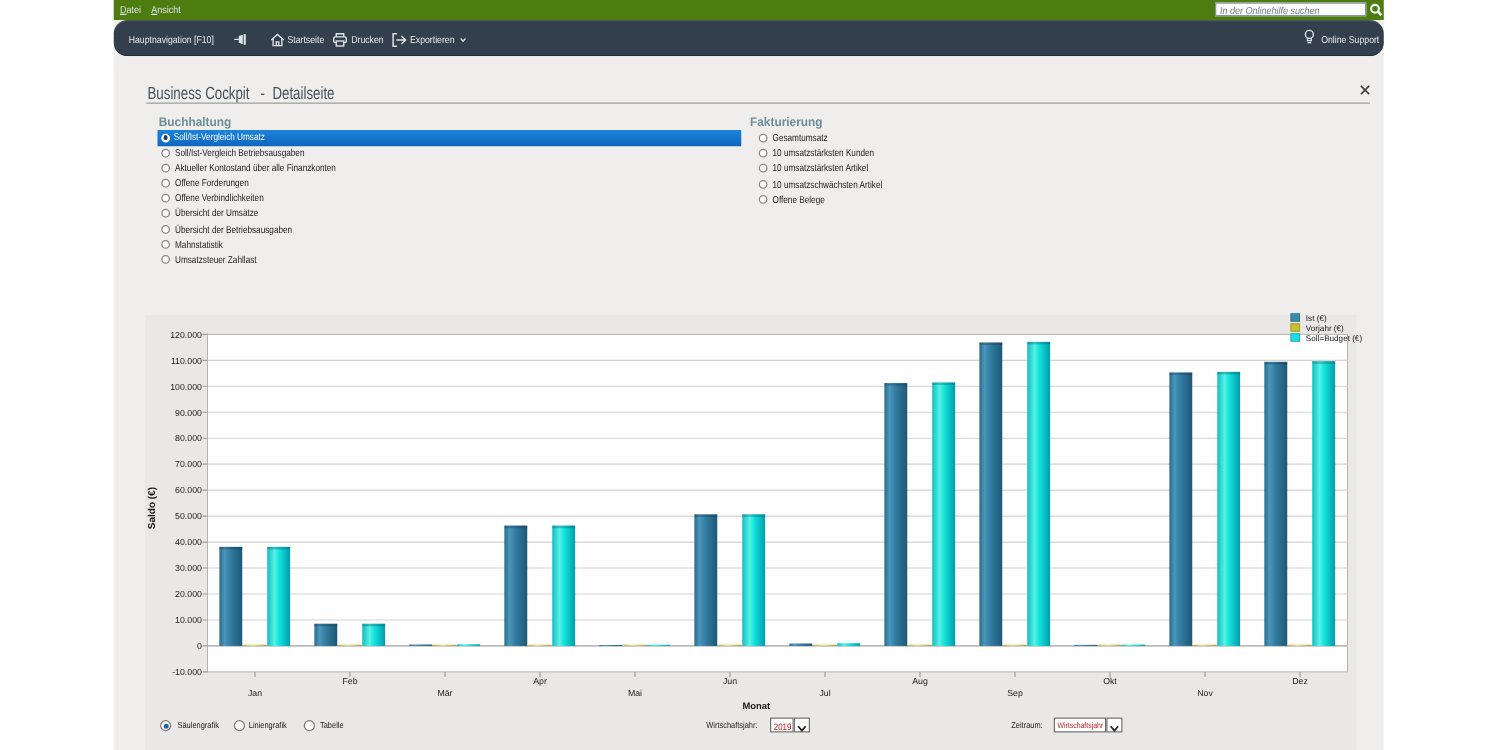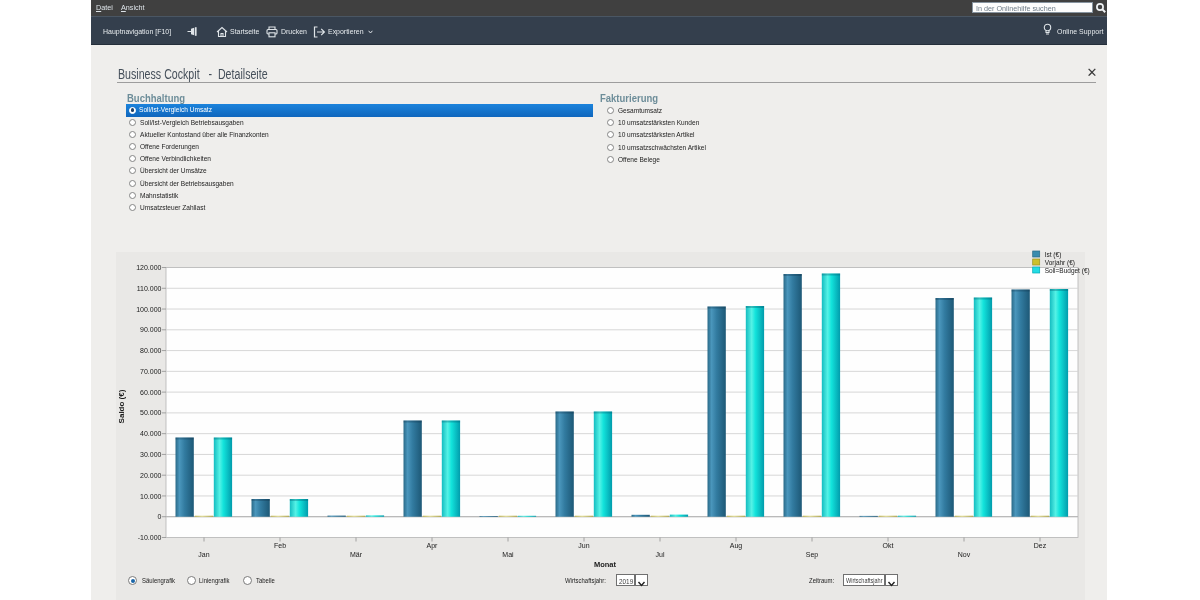--- a/index.html
+++ b/index.html
@@ -1,42 +1,42 @@
 <!DOCTYPE html>
 <html><head>
 <meta charset="utf-8">
 <style>
 * { margin:0; padding:0; box-sizing:border-box; }
 html,body { width:1200px; height:600px; background:#fff; font-family:"Liberation Sans", sans-serif; overflow:hidden; }
 .abs { position:absolute; white-space:nowrap; }
 #win { position:absolute; left:91px; top:0; width:1016px; height:600px; background:#efeeec; }
-#menubar { position:absolute; left:0; top:0; width:1016px; height:16px; background:#404040;padding-left:11px; }
-#toolbar { position:absolute; left:0; top:16px; width:1016px; height:29px; background:#343f4d; border-top:1px solid #4a5663; border-bottom:1px solid #242e3a; }
+#menubar { position:absolute; left:0; top:0; width:1016px; height:16px; background:#4d7c0f;padding-left:11px; }
+#toolbar { position:absolute; left:0; top:16px; width:1016px; height:29px; background:#343f4d; border-top:1px solid #4a5663; border-bottom:1px solid #242e3a;border-radius:11px; }
 .mtext { position:absolute; color:#dde3e8; font-size:8px; transform:scaleX(0.9); transform-origin:0 50%; white-space:nowrap; }
 .ttext { position:absolute; color:#e7ebee; font-size:8px; transform:scaleX(0.87); transform-origin:0 50%; white-space:nowrap; }
 u { text-decoration:underline; }
-#search { position:absolute; left:881px; top:1.5px; width:121px; height:11.5px; background:#fdfdfd; border:1px solid #8794a0; }
+#search { position:absolute; left:881px; top:1.5px; width:121px; height:11.5px; background:#fdfdfd; border:1px solid #8794a0;font-style:italic; }
 #search span { position:absolute; left:3px; top:1.5px; color:#6d7b87; font-size:8px; transform:scaleX(0.9); transform-origin:0 0; white-space:nowrap; }
 #chartpanel { position:absolute; left:25px; top:252px; width:969px; height:348px; background:#e9e8e6; }
 #title { position:absolute; left:27px; top:66px; color:#454f5a; font-size:14px; transform:scaleX(0.76); transform-origin:0 0; white-space:nowrap; }
 #closex { position:absolute; left:995.5px; top:64.5px; color:#3a3a3a; font-size:13px; }
 #titlehr { position:absolute; left:26px; top:82px; width:979px; height:1px; background:#9d9d9d; }
 .sechead { position:absolute; color:#6d8d99; font-weight:bold; font-size:10px; transform:scaleX(0.95); transform-origin:0 0; white-space:nowrap; }
 .row { position:absolute; height:12px; font-size:8px; color:#1c1c1c; line-height:12px; white-space:nowrap; }
 .radio { position:absolute; width:7px; height:7px; border:1px solid #858585; border-radius:50%; background:#fff; top:2px; left:0; }
 .rtext { position:absolute; left:10.5px; top:0; transform:scaleX(0.82); transform-origin:0 50%; white-space:nowrap; }
 .selrow { position:absolute; left:35px; top:104px; width:467px; height:12.5px; background:linear-gradient(#1b83dc,#0f66bd); color:#fff; font-size:8px; line-height:12.5px; white-space:nowrap; }
 .selradio { position:absolute; width:7px; height:7px; border:1px solid #fff; border-radius:50%; background:#fff; top:2.5px; left:3px; }
 .selradio::after { content:""; position:absolute; left:0.8px; top:0.8px; width:3.6px; height:3.6px; background:#1d3f66; border-radius:50%; }
 #charttitle { position:absolute; left:35px; top:229.5px; width:959px; height:15px; background:#fff; }
 #charttitle > span { position:absolute; left:5px; top:2px; font-size:8px; color:#272727; transform:scaleX(0.93); transform-origin:0 0; white-space:nowrap; }
 .bradio { position:absolute; width:9px; height:9px; border:1px solid #7b7b7b; border-radius:50%; background:#fff; }
 .bsel::after { content:""; position:absolute; left:1.5px; top:1.5px; width:4px; height:4px; background:#1a66a8; border-radius:50%; }
 .btext { position:absolute; font-size:7px; color:#1c1c1c; transform:scaleX(0.85); transform-origin:0 50%; white-space:nowrap; }
-.selbox { position:absolute; height:12px; background:#fff; border:1px solid #707070; color:#404040; }
+.selbox { position:absolute; height:12px; background:#fff; border:1px solid #707070; color:#b91c1c; }
 .selbox { overflow:hidden; }
 .selbox span { position:absolute; left:2px; top:2px; font-size:7.5px; transform:scaleX(0.85); transform-origin:0 0; white-space:nowrap; }
 .selbtn { position:absolute; width:13px; height:12px; background:#fff; border:1px solid #707070; }
 </style>
 </head>
 <body>
 <div id="win">
   <div id="menubar">
     <span class="mtext" style="left:5px;top:3px;"><u>D</u>atei</span>
     <span class="mtext" style="left:30px;top:3px;"><u>A</u>nsicht</span>

